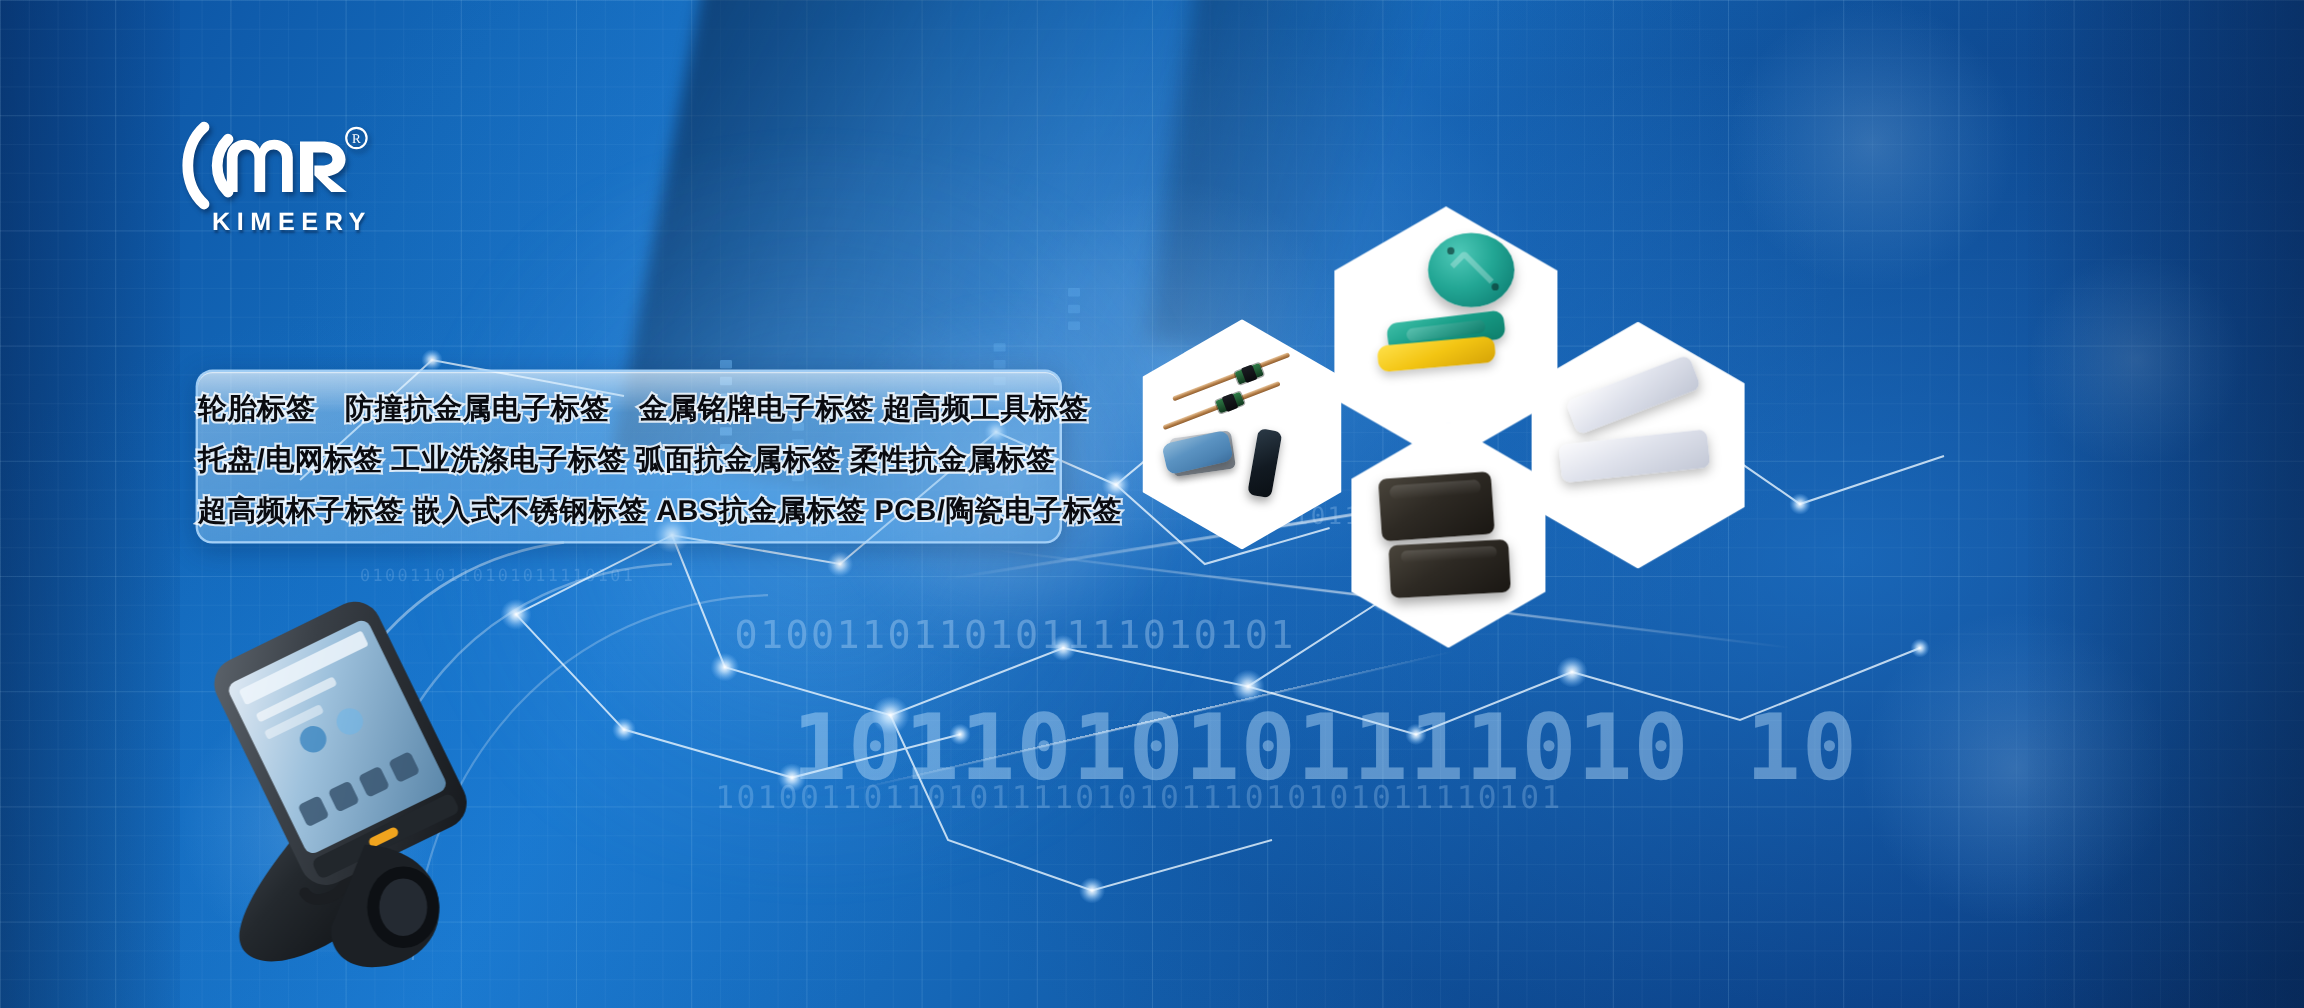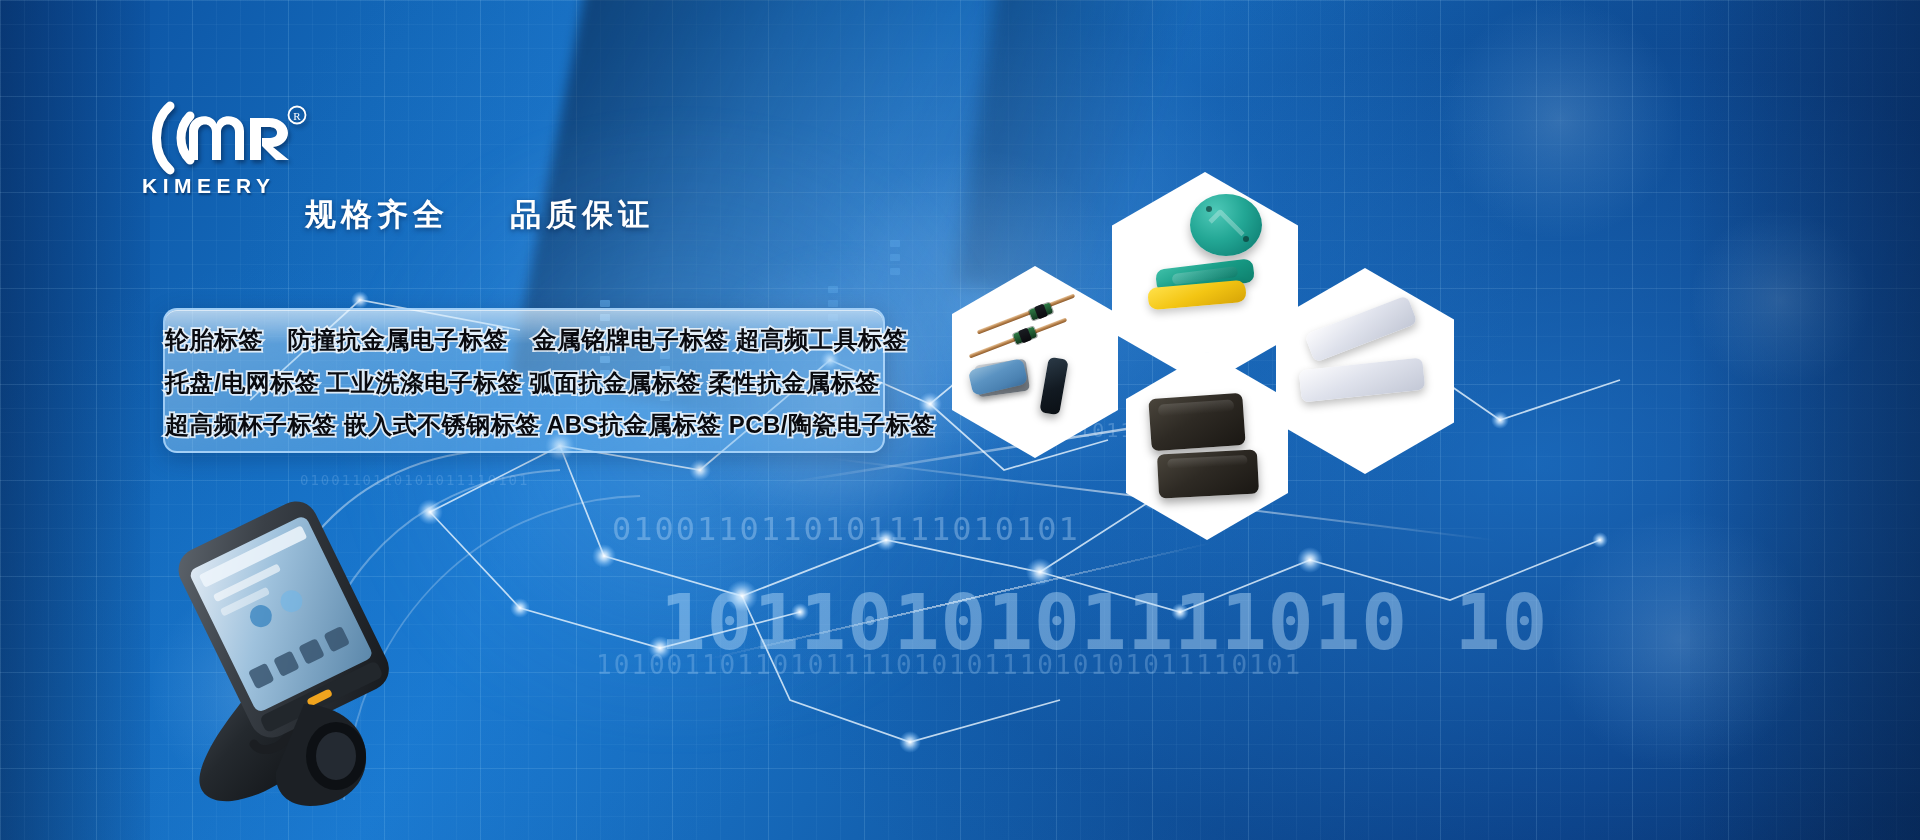--- a/index.html
+++ b/index.html
@@ -71,21 +71,21 @@
   .b5{left:1008px;top:418px;font-size:20px;color:rgba(190,225,255,.26);}
   .b6{left:300px;top:472px;font-size:14px;color:rgba(185,220,255,.20);}
 
   .chipcol{position:absolute;width:10px;}
   .chipcol i{display:block;width:10px;height:7px;margin-bottom:7px;background:rgba(120,195,255,.45);border-radius:1px;}
 
   
   .logo{position:absolute;left:140px;top:98px;width:170px;height:108px;}
   .logo svg{display:block;filter:drop-shadow(2px 3px 2px rgba(0,20,50,.45));}
   .logo-word{
-    position:absolute;left:2px;top:76px;width:168px;text-align:left;
+    position:absolute;left:2px;top:76px;width:168px;text-align:right;
     color:#ffffff;font-size:21px;font-weight:bold;letter-spacing:5.5px;
     text-shadow:1px 2px 2px rgba(0,25,60,.5);
   }
 
   
   .headline{
     position:absolute;left:300px;top:112px;
     font-size:58px;font-weight:bold;letter-spacing:4px;color:#ffffff;
     -webkit-text-stroke:9px rgba(164,198,228,.62);
     paint-order:stroke fill;
@@ -367,25 +367,20 @@
 
       <g>
         <circle cx="157" cy="17" r="8.5" fill="none" stroke="#ffffff" stroke-width="1.8"></circle>
         <text x="157" y="21.5" font-size="11" font-family="Liberation Serif, serif" fill="#ffffff" text-anchor="middle">R</text>
       </g>
     </svg>
     <div class="logo-word">KIMEERY</div>
   </div>
 
 
-  <div class="subline">
-    <span>规格齐全</span>
-    <span class="gap"></span>
-    <span>品质保证</span>
-  </div>
 
   <div class="tagbox">
     <div class="tagrow">轮胎标签　防撞抗金属电子标签　金属铭牌电子标签 超高频工具标签</div>
     <div class="tagrow">托盘/电网标签 工业洗涤电子标签 弧面抗金属标签 柔性抗金属标签</div>
     <div class="tagrow">超高频杯子标签 嵌入式不锈钢标签 ABS抗金属标签 PCB/陶瓷电子标签</div>
   </div>
 
   <div class="hex hex-a">
     <div class="photo">
       <div class="rod" style="left:22px;top:46px;width:104px;transform:rotate(-21deg);"></div>

